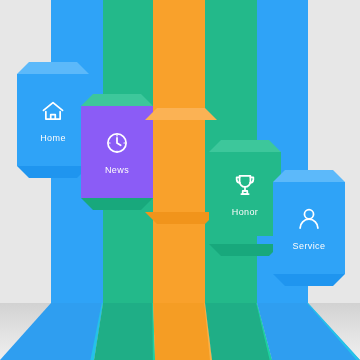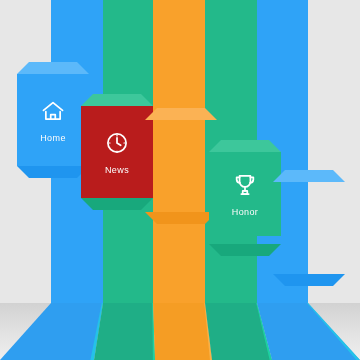--- a/index.html
+++ b/index.html
@@ -84,21 +84,21 @@
                 <path stroke="#ffffff" fill="none" stroke-width="1.6" stroke-linecap="round" stroke-linejoin="round" d="M5.4 12.6V19.4h13.2V12.6"></path>
                 <path stroke="#ffffff" fill="none" stroke-width="1.6" stroke-linecap="round" stroke-linejoin="round" d="M9.9 19.4v-4.1h4.2v4.1"></path>
               </svg></div>
             <div class="c-label">Home</div>
           </div>
         </div>
       </div>
       <div class="card" style="left: 81px; top: 94px; width: 72px; height: 116px; z-index: 11;">
         <div class="c-top" style="height: 12px; background: rgb(61, 199, 155); clip-path: polygon(16.67% 0%, 83.33% 0%, 100% 100%, 0% 100%);"></div>
         <div class="c-bot" style="height: 12px; top: 104px; background: rgb(24, 168, 124); clip-path: polygon(0% 0%, 100% 0%, 83.33% 100%, 16.67% 100%);"></div>
-        <div class="c-body" style="top: 12px; height: 92px; background: #b91c1c;">
+        <div class="c-body" style="top: 12px; height: 92px; background: #8b5cf6;">
           <div class="c-face">
             <div class="c-icon"><svg width="26" height="26" viewBox="0 0 24 24">
                 <circle stroke="#ffffff" fill="none" stroke-width="1.6" stroke-linecap="round" stroke-linejoin="round" cx="12" cy="12" r="8.4"></circle>
                 <path stroke="#ffffff" fill="none" stroke-width="1.6" stroke-linecap="round" stroke-linejoin="round" d="M12 7.2V12l3.4 2.1"></path>
                 <path stroke="#ffffff" stroke-width="1.1" stroke-linecap="round" d="M12 4.6v1M12 19.4v1M4.6 12h1M18.4 12h1"></path>
               </svg></div>
             <div class="c-label">News</div>
           </div>
         </div>
       </div>
@@ -119,16 +119,25 @@
                 <path stroke="#ffffff" fill="none" stroke-width="1.6" stroke-linecap="round" stroke-linejoin="round" d="M8.6 20.4h6.8"></path>
                 <path stroke="#ffffff" fill="none" stroke-width="1.6" stroke-linecap="round" stroke-linejoin="round" d="M9.9 17.5h4.2v2.9H9.9z"></path>
               </svg></div>
             <div class="c-label">Honor</div>
           </div>
         </div>
       </div>
       <div class="card" style="left: 273px; top: 170px; width: 72px; height: 116px; z-index: 14;">
         <div class="c-top" style="height: 12px; background: rgb(92, 185, 250); clip-path: polygon(16.67% 0%, 83.33% 0%, 100% 100%, 0% 100%);"></div>
         <div class="c-bot" style="height: 12px; top: 104px; background: rgb(31, 149, 239); clip-path: polygon(0% 0%, 100% 0%, 83.33% 100%, 16.67% 100%);"></div>
+        <div class="c-body" style="top: 12px; height: 92px; background: rgb(47, 163, 247);">
+          <div class="c-face">
+            <div class="c-icon"><svg width="26" height="26" viewBox="0 0 24 24">
+                <circle stroke="#ffffff" fill="none" stroke-width="1.6" stroke-linecap="round" stroke-linejoin="round" cx="12" cy="7.6" r="4.2"></circle>
+                <path stroke="#ffffff" fill="none" stroke-width="1.6" stroke-linecap="round" stroke-linejoin="round" d="M3.8 20.4a8.2 8.2 0 0 1 16.4 0"></path>
+              </svg></div>
+            <div class="c-label">Service</div>
+          </div>
+        </div>
       </div>
     </div>
 
 </div>
 
 </body></html>

